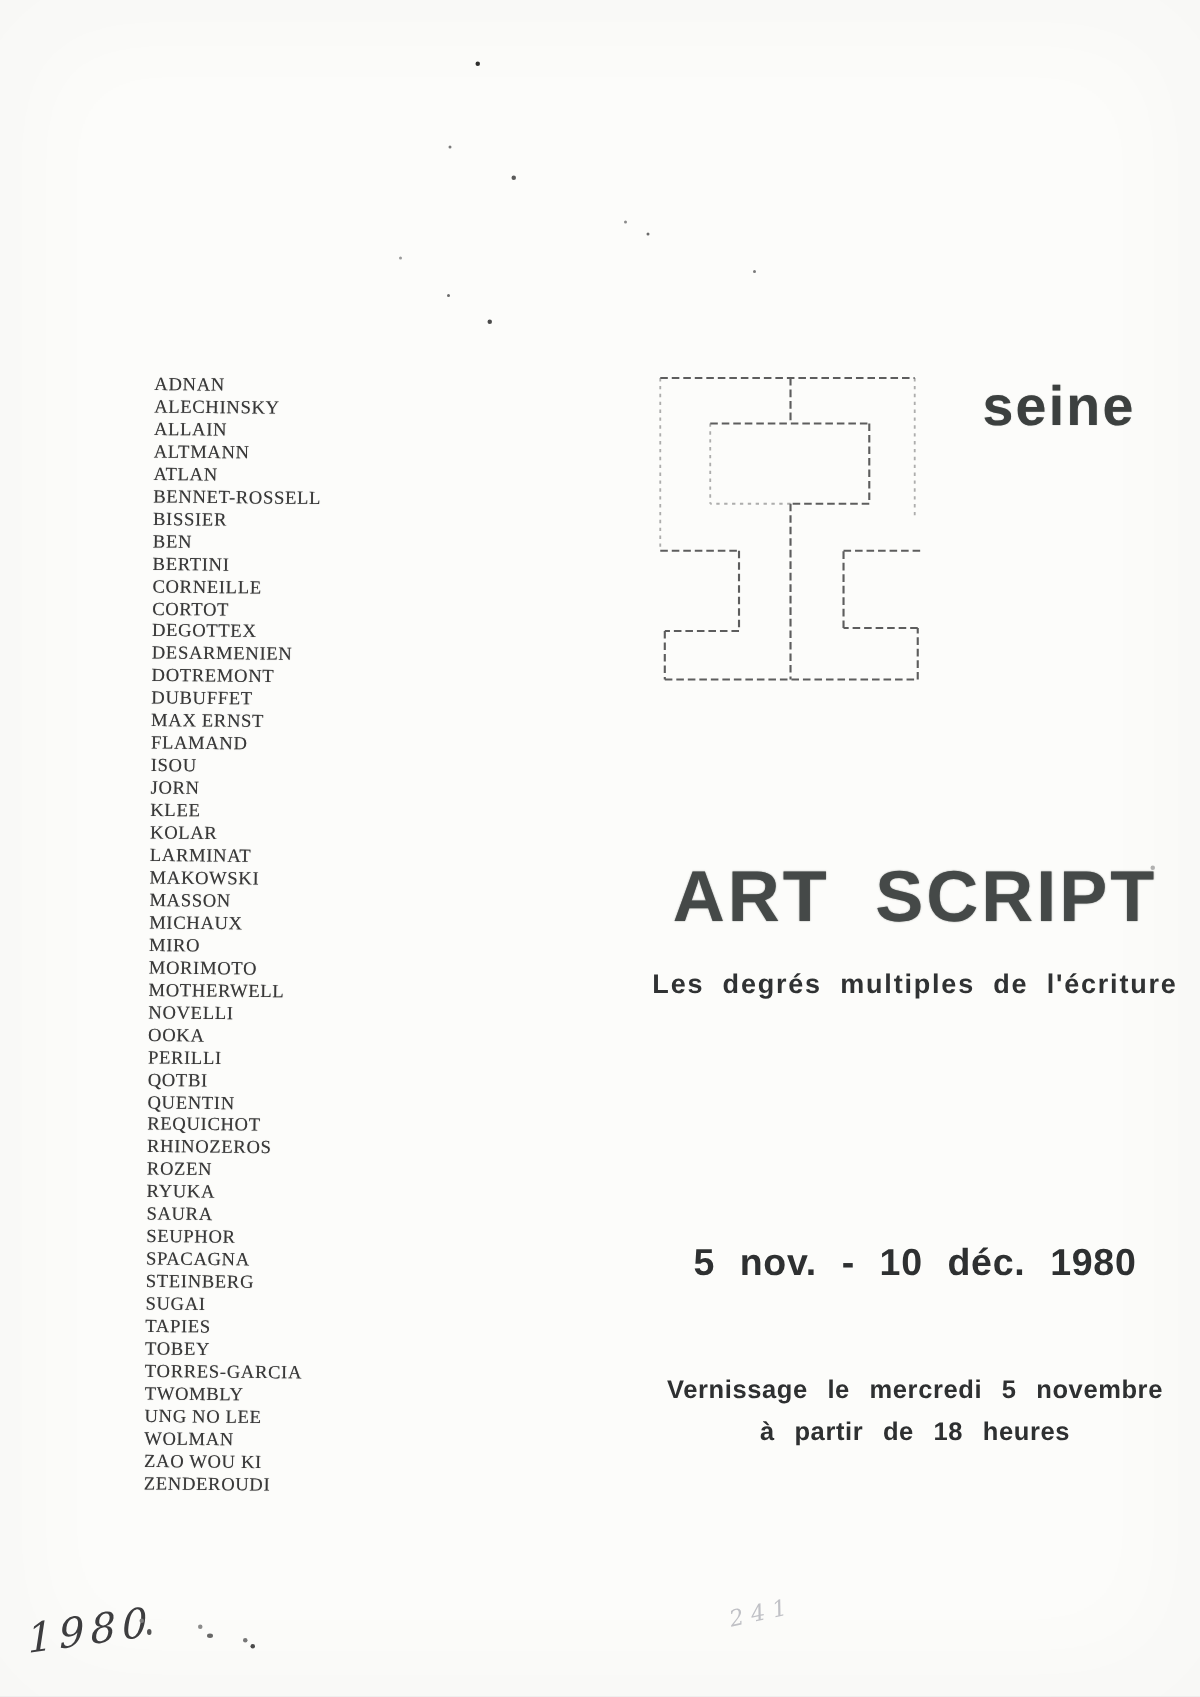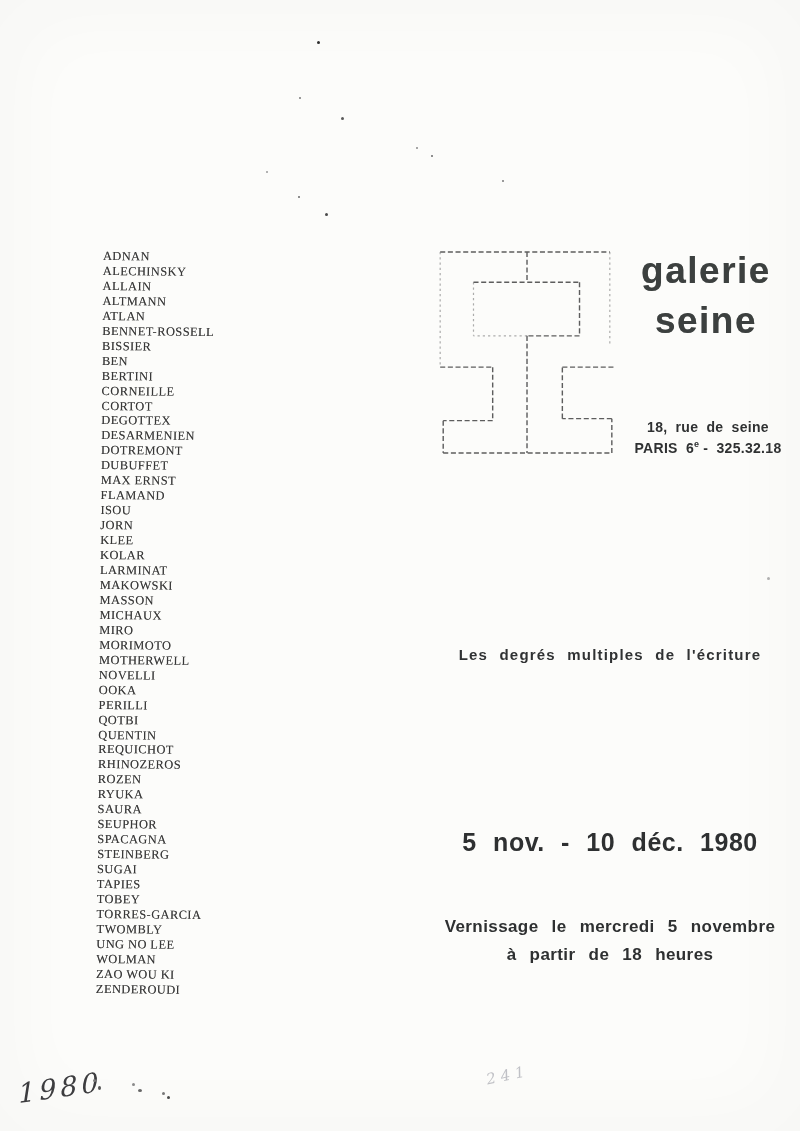--- a/index.html
+++ b/index.html
@@ -53,21 +53,21 @@
     text-align:center;
     font-size:48px;font-weight:700;
     letter-spacing:2px;word-spacing:15px;
     color:#454948;
     text-shadow:0 0 1px rgba(64,68,66,0.7);
     white-space:nowrap;
   }
   .exhibit-subtitle{
     position:absolute;left:428px;top:646px;width:364px;
     text-align:center;
-    font-size:15px;font-weight:700;
+    font-size:18px;font-weight:700;
     letter-spacing:1.2px;word-spacing:6px;
     color:#303233;
     white-space:nowrap;
   }
   .exhibit-dates{
     position:absolute;left:428px;top:789px;width:364px;
     text-align:center;
     font-size:25px;font-weight:700;
     letter-spacing:0.5px;word-spacing:9px;
     color:#2e3031;
@@ -185,30 +185,25 @@
       <g stroke="#6c6c6c" stroke-width="1.2" stroke-dasharray="2.2 3" opacity="0.55">
         <path d="M4 3 V117"></path>
         <path d="M172 3 V95"></path>
         <path d="M37 33 V86"></path>
         <path d="M90 86 H37"></path>
       </g>
     </svg>
   </div>
 
   <div class="gallery-name">
-    <div>galerie</div>
     <div>seine</div>
   </div>
 
-  <div class="gallery-address">
-    <div>18, rue de seine</div>
-    <div><span>PARIS 6</span><sup>e</sup><span class="addr-suffix">- 325.32.18</span>
-    </div>
-  </div>
-
+
+  <div class="exhibit-title">ART SCRIPT</div>
   <div class="exhibit-subtitle">Les degrés multiples de l'écriture</div>
   <div class="exhibit-dates">5 nov. - 10 déc. 1980</div>
 
   <div class="vernissage">
     <div>Vernissage le mercredi 5 novembre</div>
     <div>à partir de 18 heures</div>
   </div>
 
   <div class="handwritten-year">1980</div>
   <div class="pencil-mark">241</div>

